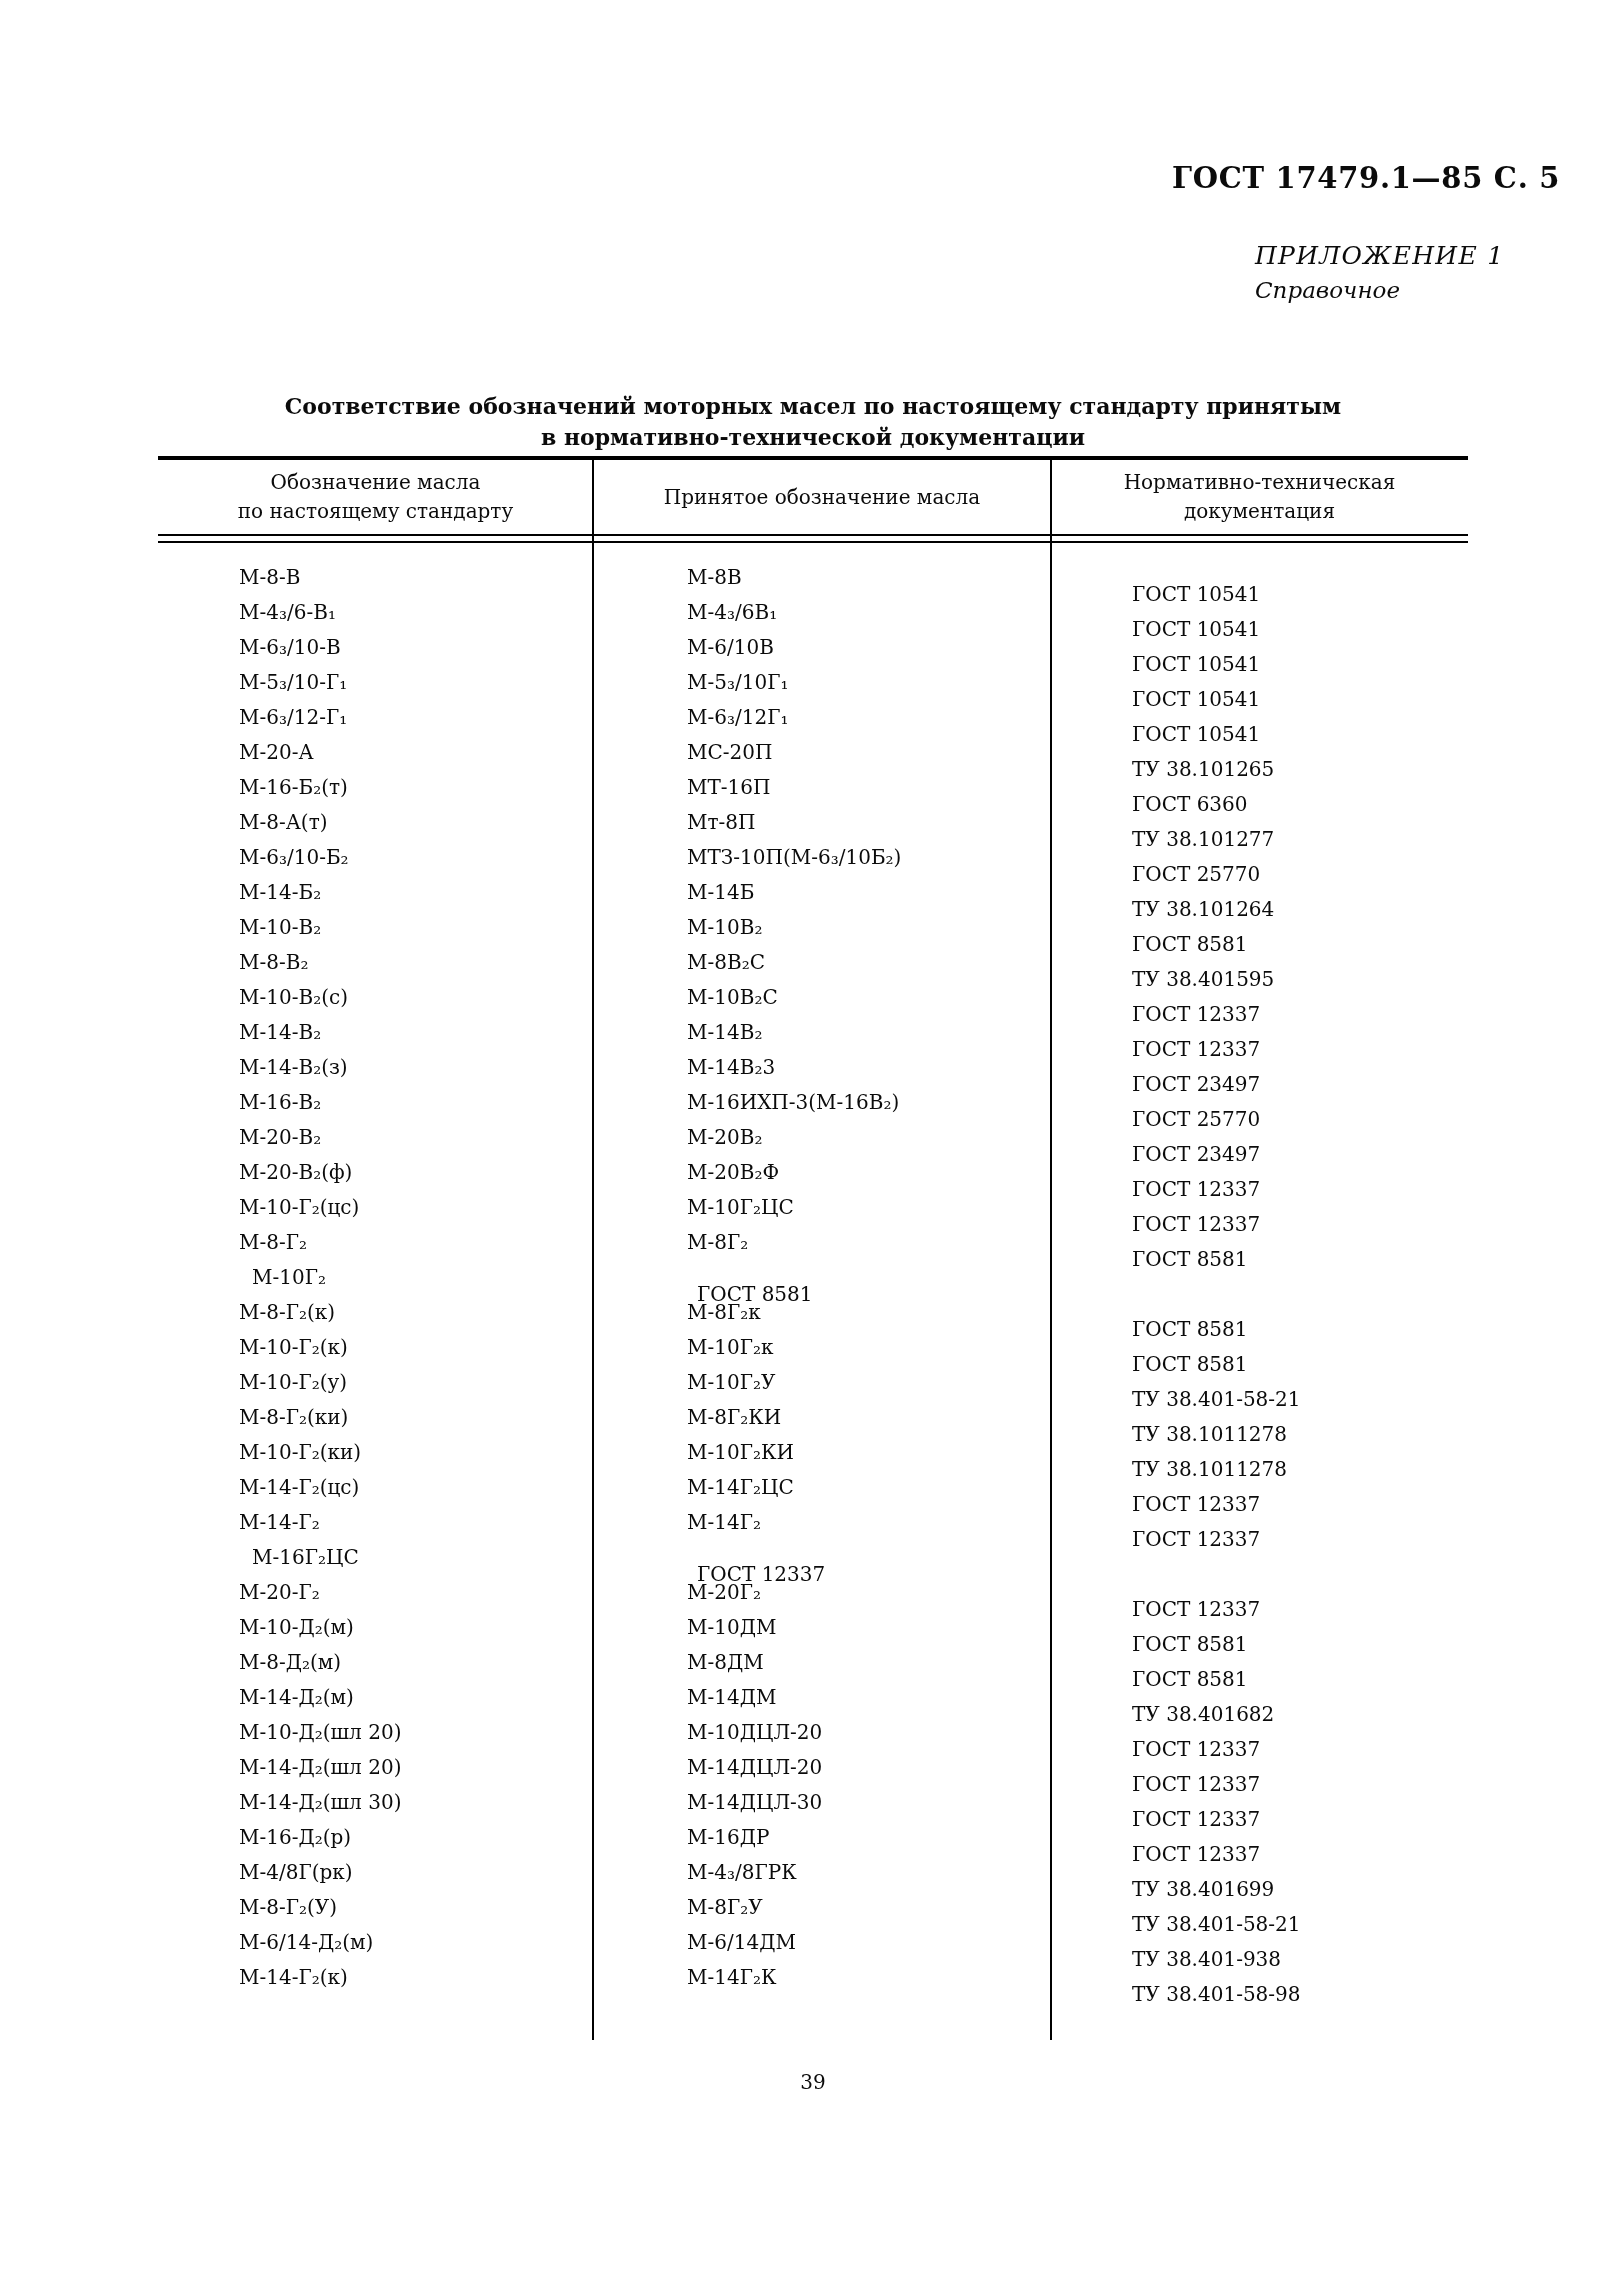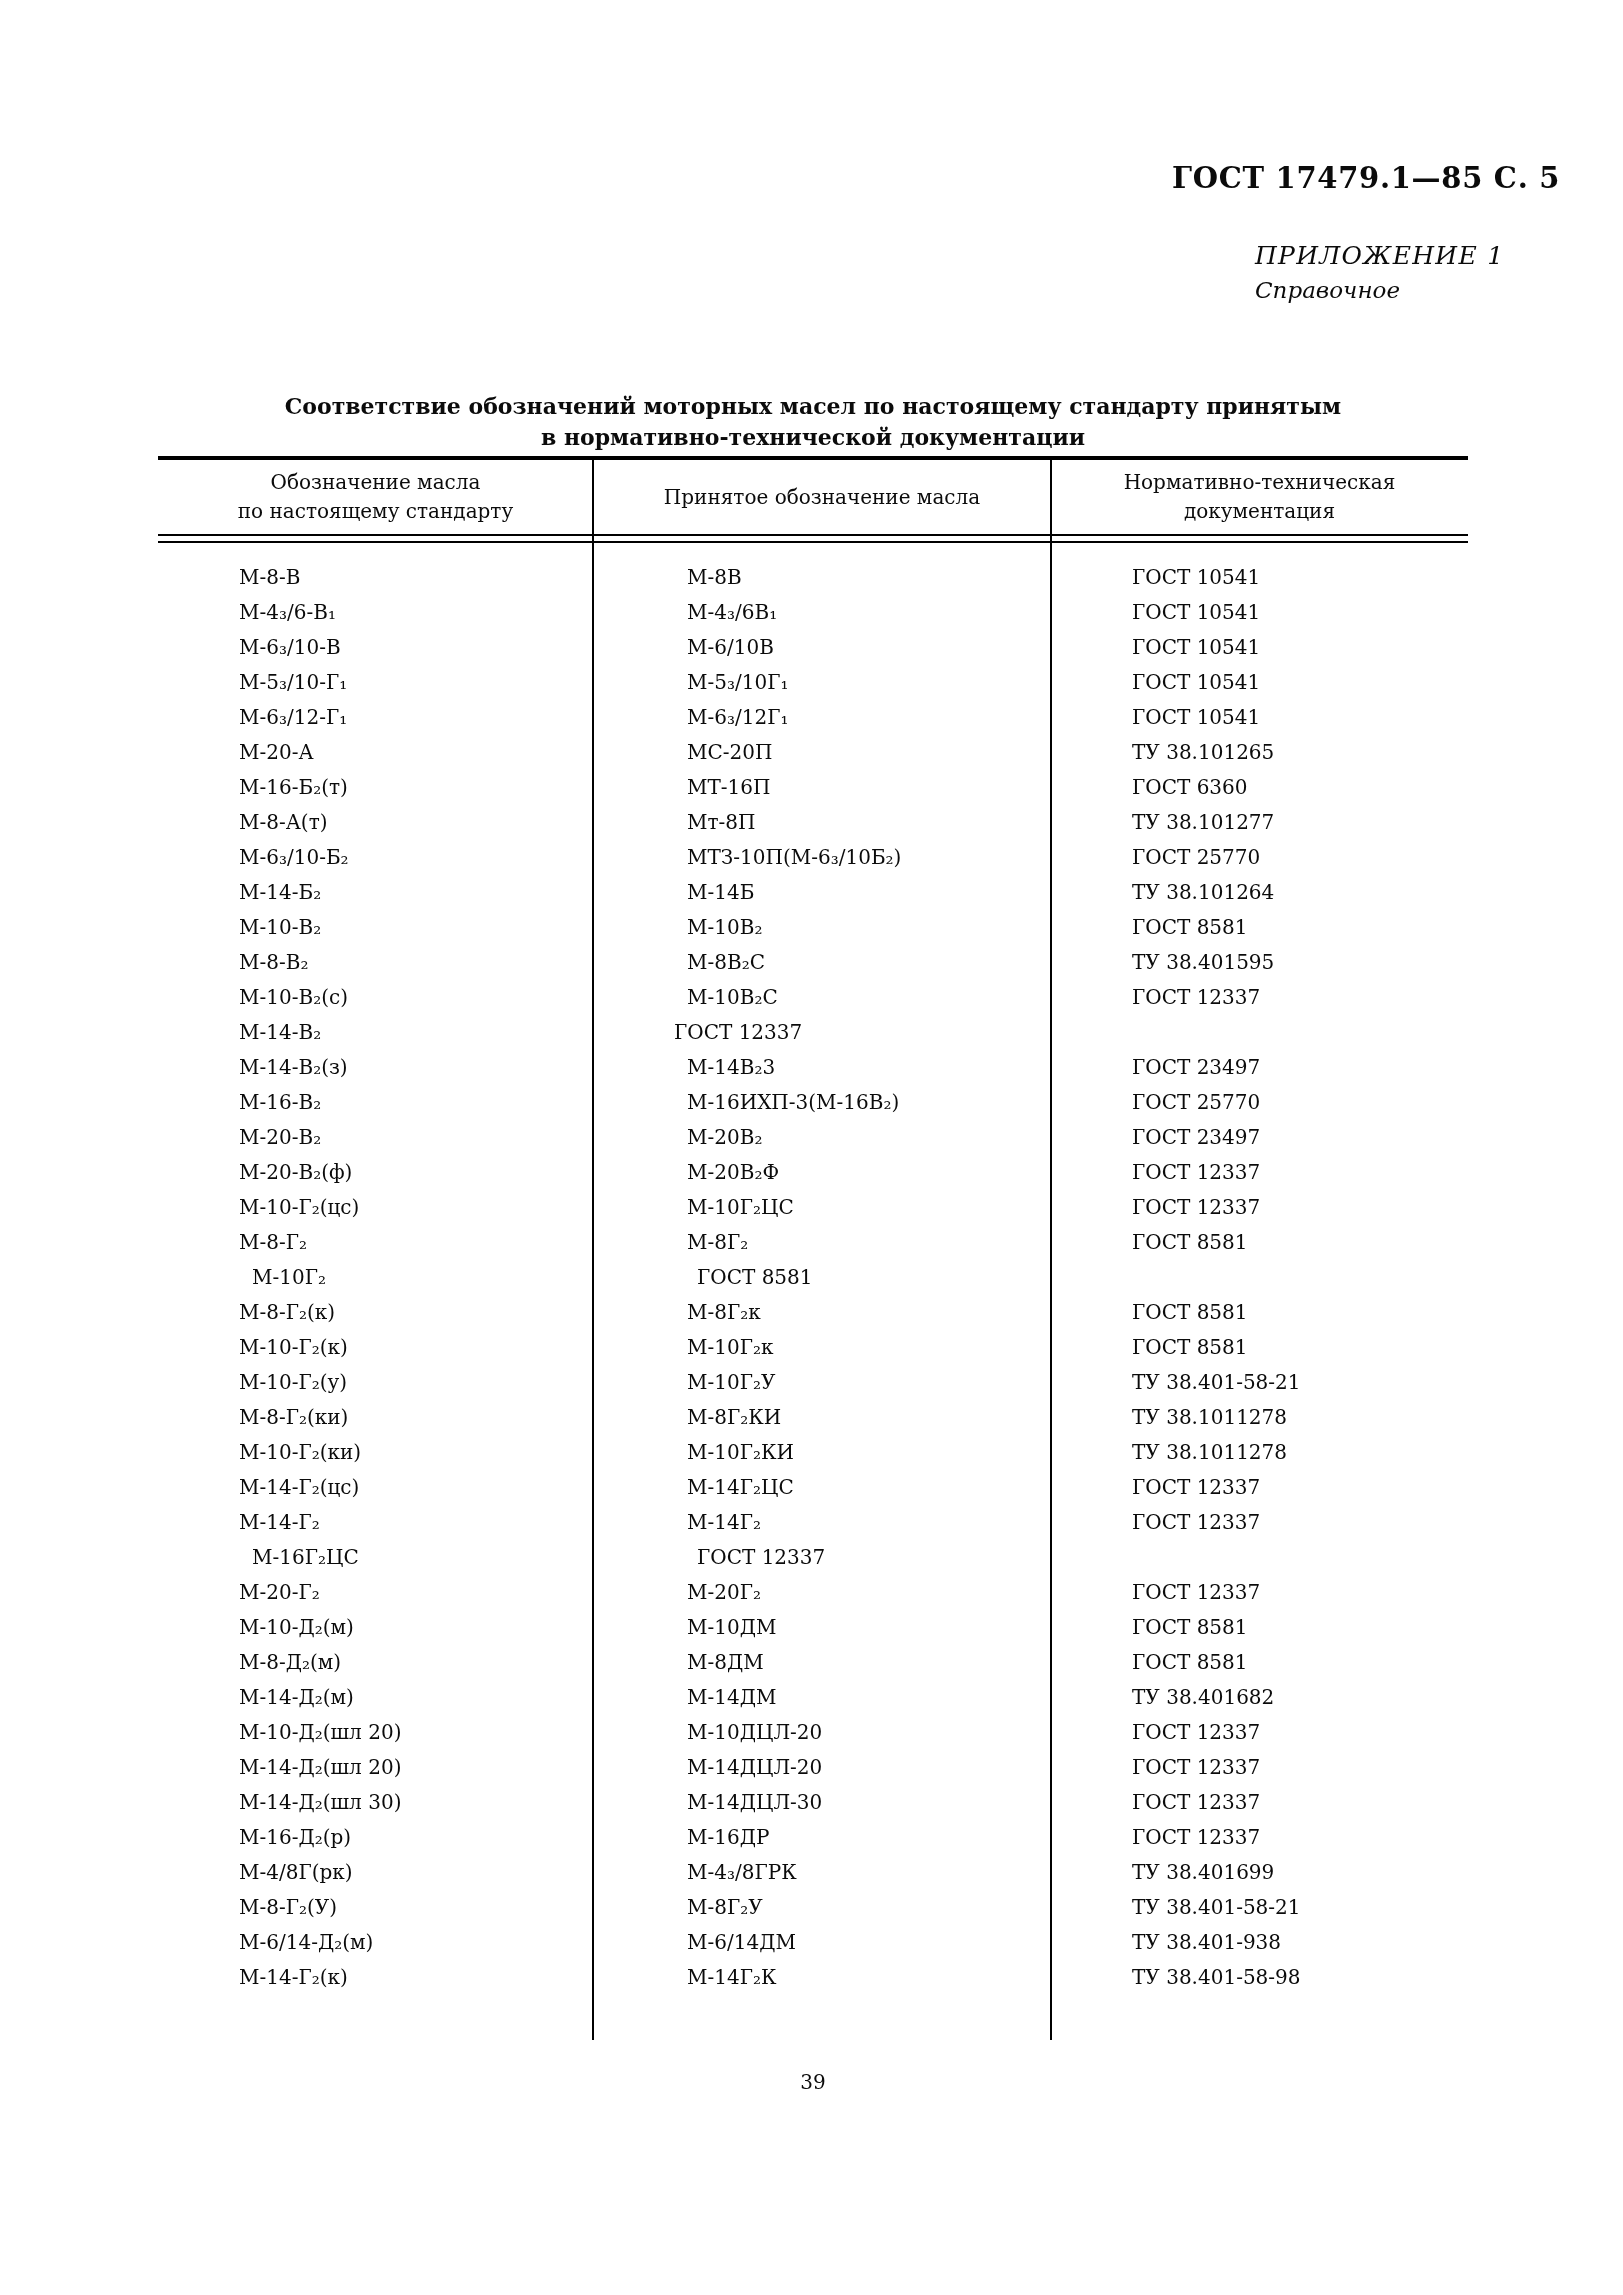--- a/index.html
+++ b/index.html
@@ -33,21 +33,21 @@
   .topline{border-top:4.6px solid #000;height:0;}
   .thead{display:flex;align-items:center;height:74px;}
   .th{text-align:center;font-size:20px;line-height:29px;}
   .w1{width:435px;} .w2{width:458px;} .w3{width:417px;}
   .sep{box-sizing:border-box;height:9.2px;border-top:2px solid #000;border-bottom:2px solid #000;}
   .tbody{padding-top:17px;}
   .trow{display:flex;height:35px;}
   .td{box-sizing:border-box;font-size:20px;line-height:35px;white-space:nowrap;}
   .td.c1{width:435px;padding-left:81px;}
   .td.c2{width:458px;padding-left:94px;}
-  .td.c3{width:417px;padding-left:81px;}
+  .td.c3{width:417px;padding-left:81px;margin-top:17px;}
   .vline{position:absolute;top:0;width:2px;height:1584px;background:#000;}
   .vline.v1{left:434px;}
   .vline.v2{left:892px;}
 
   
   .page-num{
     left:158px;top:2070px;width:1310px;
     text-align:center;font-size:20px;
   }
 </style>
@@ -156,20 +156,21 @@
   </div>
 
   <div class="trow">
     <div class="td c1">М-10-В₂(с)</div>
     <div class="td c2">М-10В₂С</div>
     <div class="td c3">ГОСТ 12337</div>
   </div>
 
   <div class="trow">
     <div class="td c1">М-14-В₂</div>
+    <div class="td c2">М-14В₂</div>
     <div class="td c3">ГОСТ 12337</div>
   </div>
 
   <div class="trow">
     <div class="td c1">М-14-В₂(з)</div>
     <div class="td c2">М-14В₂3</div>
     <div class="td c3">ГОСТ 23497</div>
   </div>
 
   <div class="trow">

